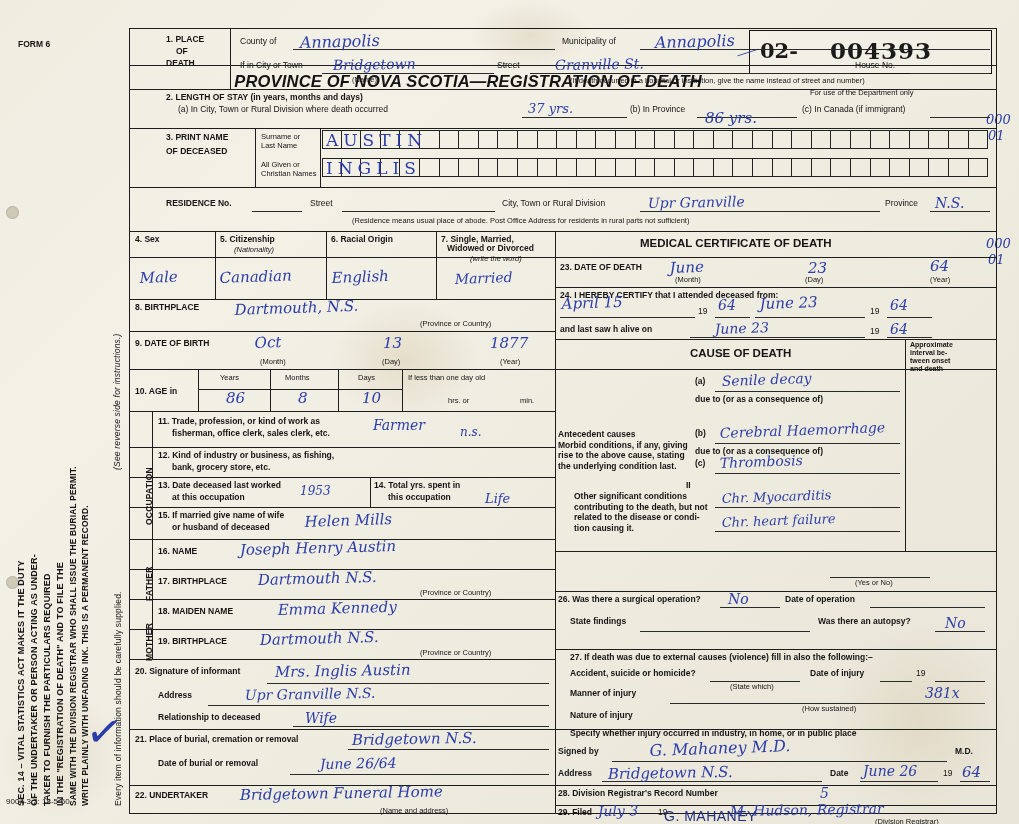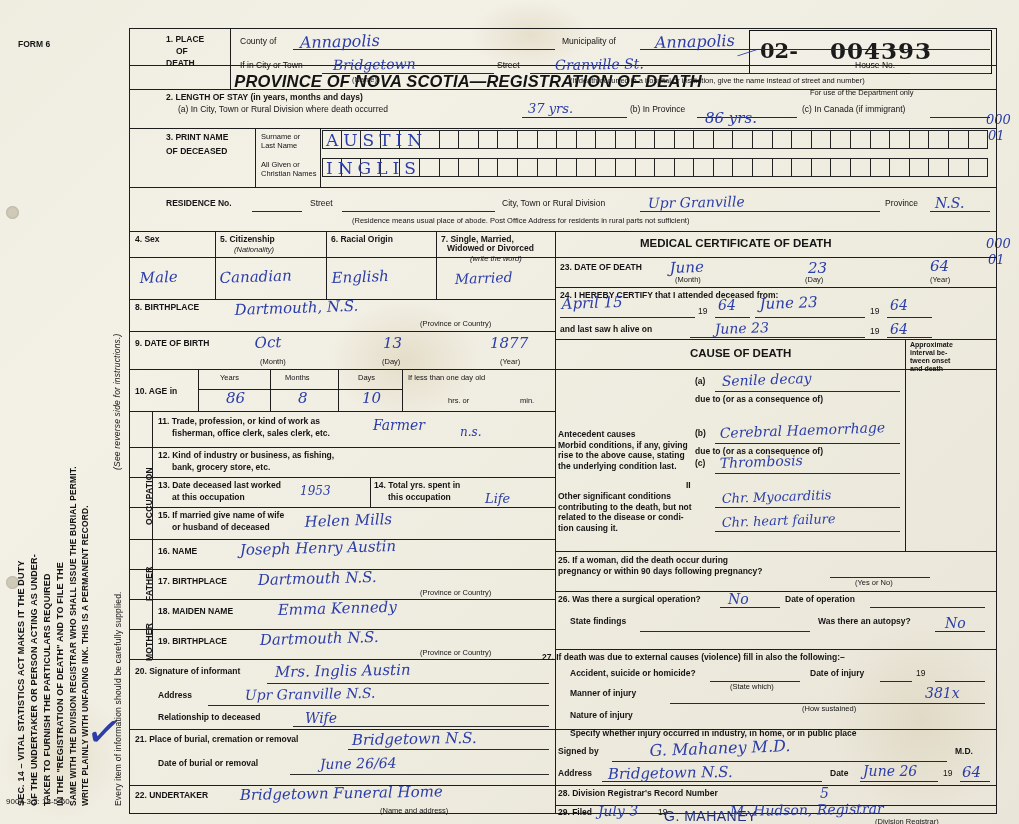--- a/index.html
+++ b/index.html
@@ -438,47 +438,45 @@
     <div class="t sm b" style="left:565px;top:400px;">(b)</div>
     <div class="wline" style="left:585px;top:414px;width:185px;"></div>
     <div class="t sm b" style="left:565px;top:418px;">due to (or as a consequence of)</div>
     <div class="hw" style="left:590px;top:396px;font-size:14px;transform:rotate(-2deg);">Cerebral Haemorrhage</div>
 
     <div class="t sm b" style="left:565px;top:430px;">(c)</div>
     <div class="wline" style="left:585px;top:444px;width:185px;"></div>
     <div class="hw" style="left:590px;top:426px;font-size:14px;transform:rotate(-2deg);">Thrombosis</div>
 
     <div class="t sm b" style="left:556px;top:452px;">II</div>
-    <div class="t sm b" style="left:428px;top:462px;white-space:pre;line-height:10.5px;">Other significant conditions
+    <div class="t sm b" style="left:444px;top:462px;white-space:pre;line-height:10.5px;">Other significant conditions
 contributing to the death, but not
 related to the disease or condi-
 tion causing it.</div>
     <div class="wline" style="left:585px;top:478px;width:185px;"></div>
     <div class="wline" style="left:585px;top:502px;width:185px;"></div>
     <div class="hw" style="left:592px;top:462px;font-size:13px;transform:rotate(-2deg);">Chr. Myocarditis</div>
     <div class="hw" style="left:592px;top:486px;font-size:13px;transform:rotate(-2deg);">Chr. heart failure</div>
 
-    <div class="t sm b" style="left:428px;top:526px;white-space:pre;line-height:11px;">25. If a woman, did the death occur during
-pregnancy or within 90 days following pregnancy?</div>
     <div class="wline" style="left:700px;top:548px;width:100px;"></div>
     <div class="t tiny" style="left:725px;top:550px;">(Yes or No)</div>
 
     <div class="t sm b" style="left:428px;top:566px;">26. Was there a surgical operation?</div>
     <div class="wline" style="left:590px;top:578px;width:60px;"></div>
     <div class="t sm b" style="left:655px;top:566px;">Date of operation</div>
     <div class="wline" style="left:740px;top:578px;width:115px;"></div>
     <div class="hw" style="left:598px;top:562px;font-size:14px;">No</div>
 
     <div class="t sm b" style="left:440px;top:588px;">State findings</div>
     <div class="wline" style="left:510px;top:602px;width:170px;"></div>
     <div class="t sm b" style="left:688px;top:588px;">Was there an autopsy?</div>
     <div class="wline" style="left:805px;top:602px;width:50px;"></div>
     <div class="hw" style="left:815px;top:586px;font-size:14px;">No</div>
 
-    <div class="t sm b" style="left:412px;top:624px;text-align:center;">27. If death was due to external causes (violence) fill in also the following:–</div>
+    <div class="t sm b" style="left:440px;top:624px;text-align:center;">27. If death was due to external causes (violence) fill in also the following:–</div>
     <div class="t sm b" style="left:440px;top:640px;">Accident, suicide or homicide?</div>
     <div class="wline" style="left:580px;top:652px;width:90px;"></div>
     <div class="t tiny" style="left:600px;top:654px;">(State which)</div>
     <div class="t sm b" style="left:680px;top:640px;">Date of injury</div>
     <div class="wline" style="left:750px;top:652px;width:32px;"></div>
     <div class="t sm" style="left:786px;top:640px;">19</div>
     <div class="wline" style="left:805px;top:652px;width:50px;"></div>
 
     <div class="t sm b" style="left:440px;top:660px;">Manner of injury</div>
     <div class="wline" style="left:540px;top:674px;width:315px;"></div>

